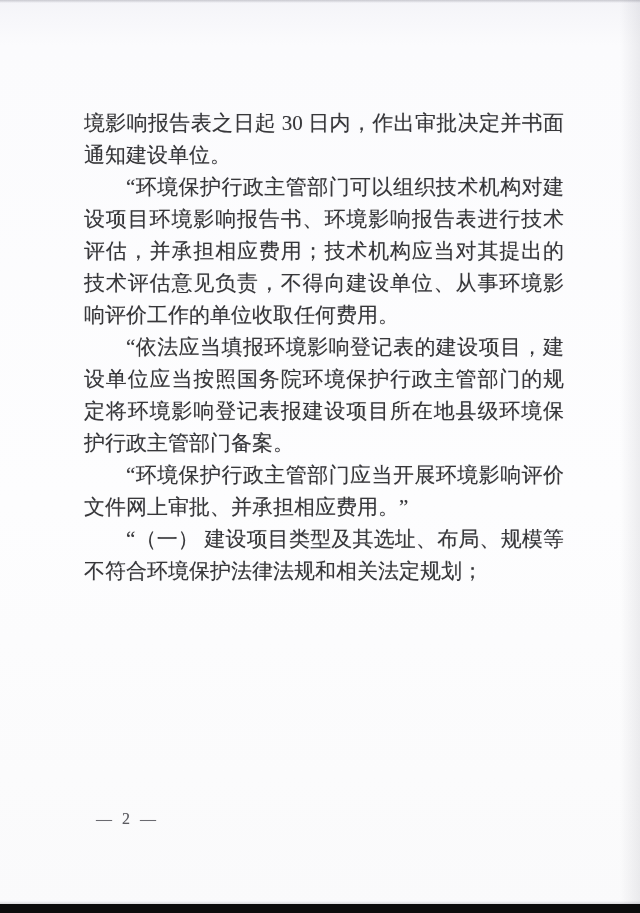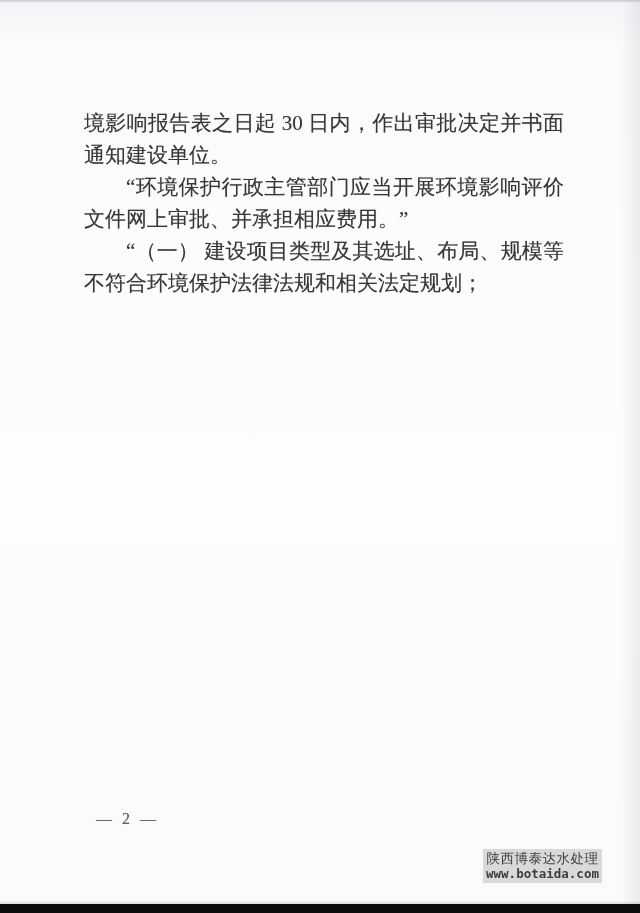--- a/index.html
+++ b/index.html
@@ -109,26 +109,24 @@
 </style>
 </head>
 <body>
 
 <div class="scan-page">
   <div class="edge-top"></div>
   <div class="edge-right"></div>
 
   <div class="doc-body" id="doc-body">
       <p class="para"><span>境影响报告表之日起 30 日内，作出审批决定并书面通知建设单位。</span></p>
+      <p class="para indent"><span>“环境保护行政主管部门可以组织技术机构对建设项目环境影响报告书、环境影响报告表进行技术评估，并承担相应费用；技术机构应当对其提出的技术评估意见负责，不得向建设单位、从事环境影响评价工作的单位收取任何费用。</span></p>
+      <p class="para indent"><span>“依法应当填报环境影响登记表的建设项目，建设单位应当按照国务院环境保护行政主管部门的规定将环境影响登记表报建设项目所在地县级环境保护行政主管部门备案。</span></p>
       <p class="para indent"><span>“环境保护行政主管部门应当开展环境影响评价文件网上审批、并承担相应费用。”</span></p>
       <p class="para indent"><span>“（一） 建设项目类型及其选址、布局、规模等不符合环境保护法律法规和相关法定规划；</span></p>
     </div>
 
   <div class="page-number">— 2 —</div>
 
-  <div class="watermark">
-    <div class="wm-company">陕西博泰达水处理</div>
-    <div class="wm-site">www.botaida.com</div>
-  </div>
 
   <div class="bottom-smudge"></div>
   <div class="bottom-bar"></div>
 </div>
 
 </body></html>

